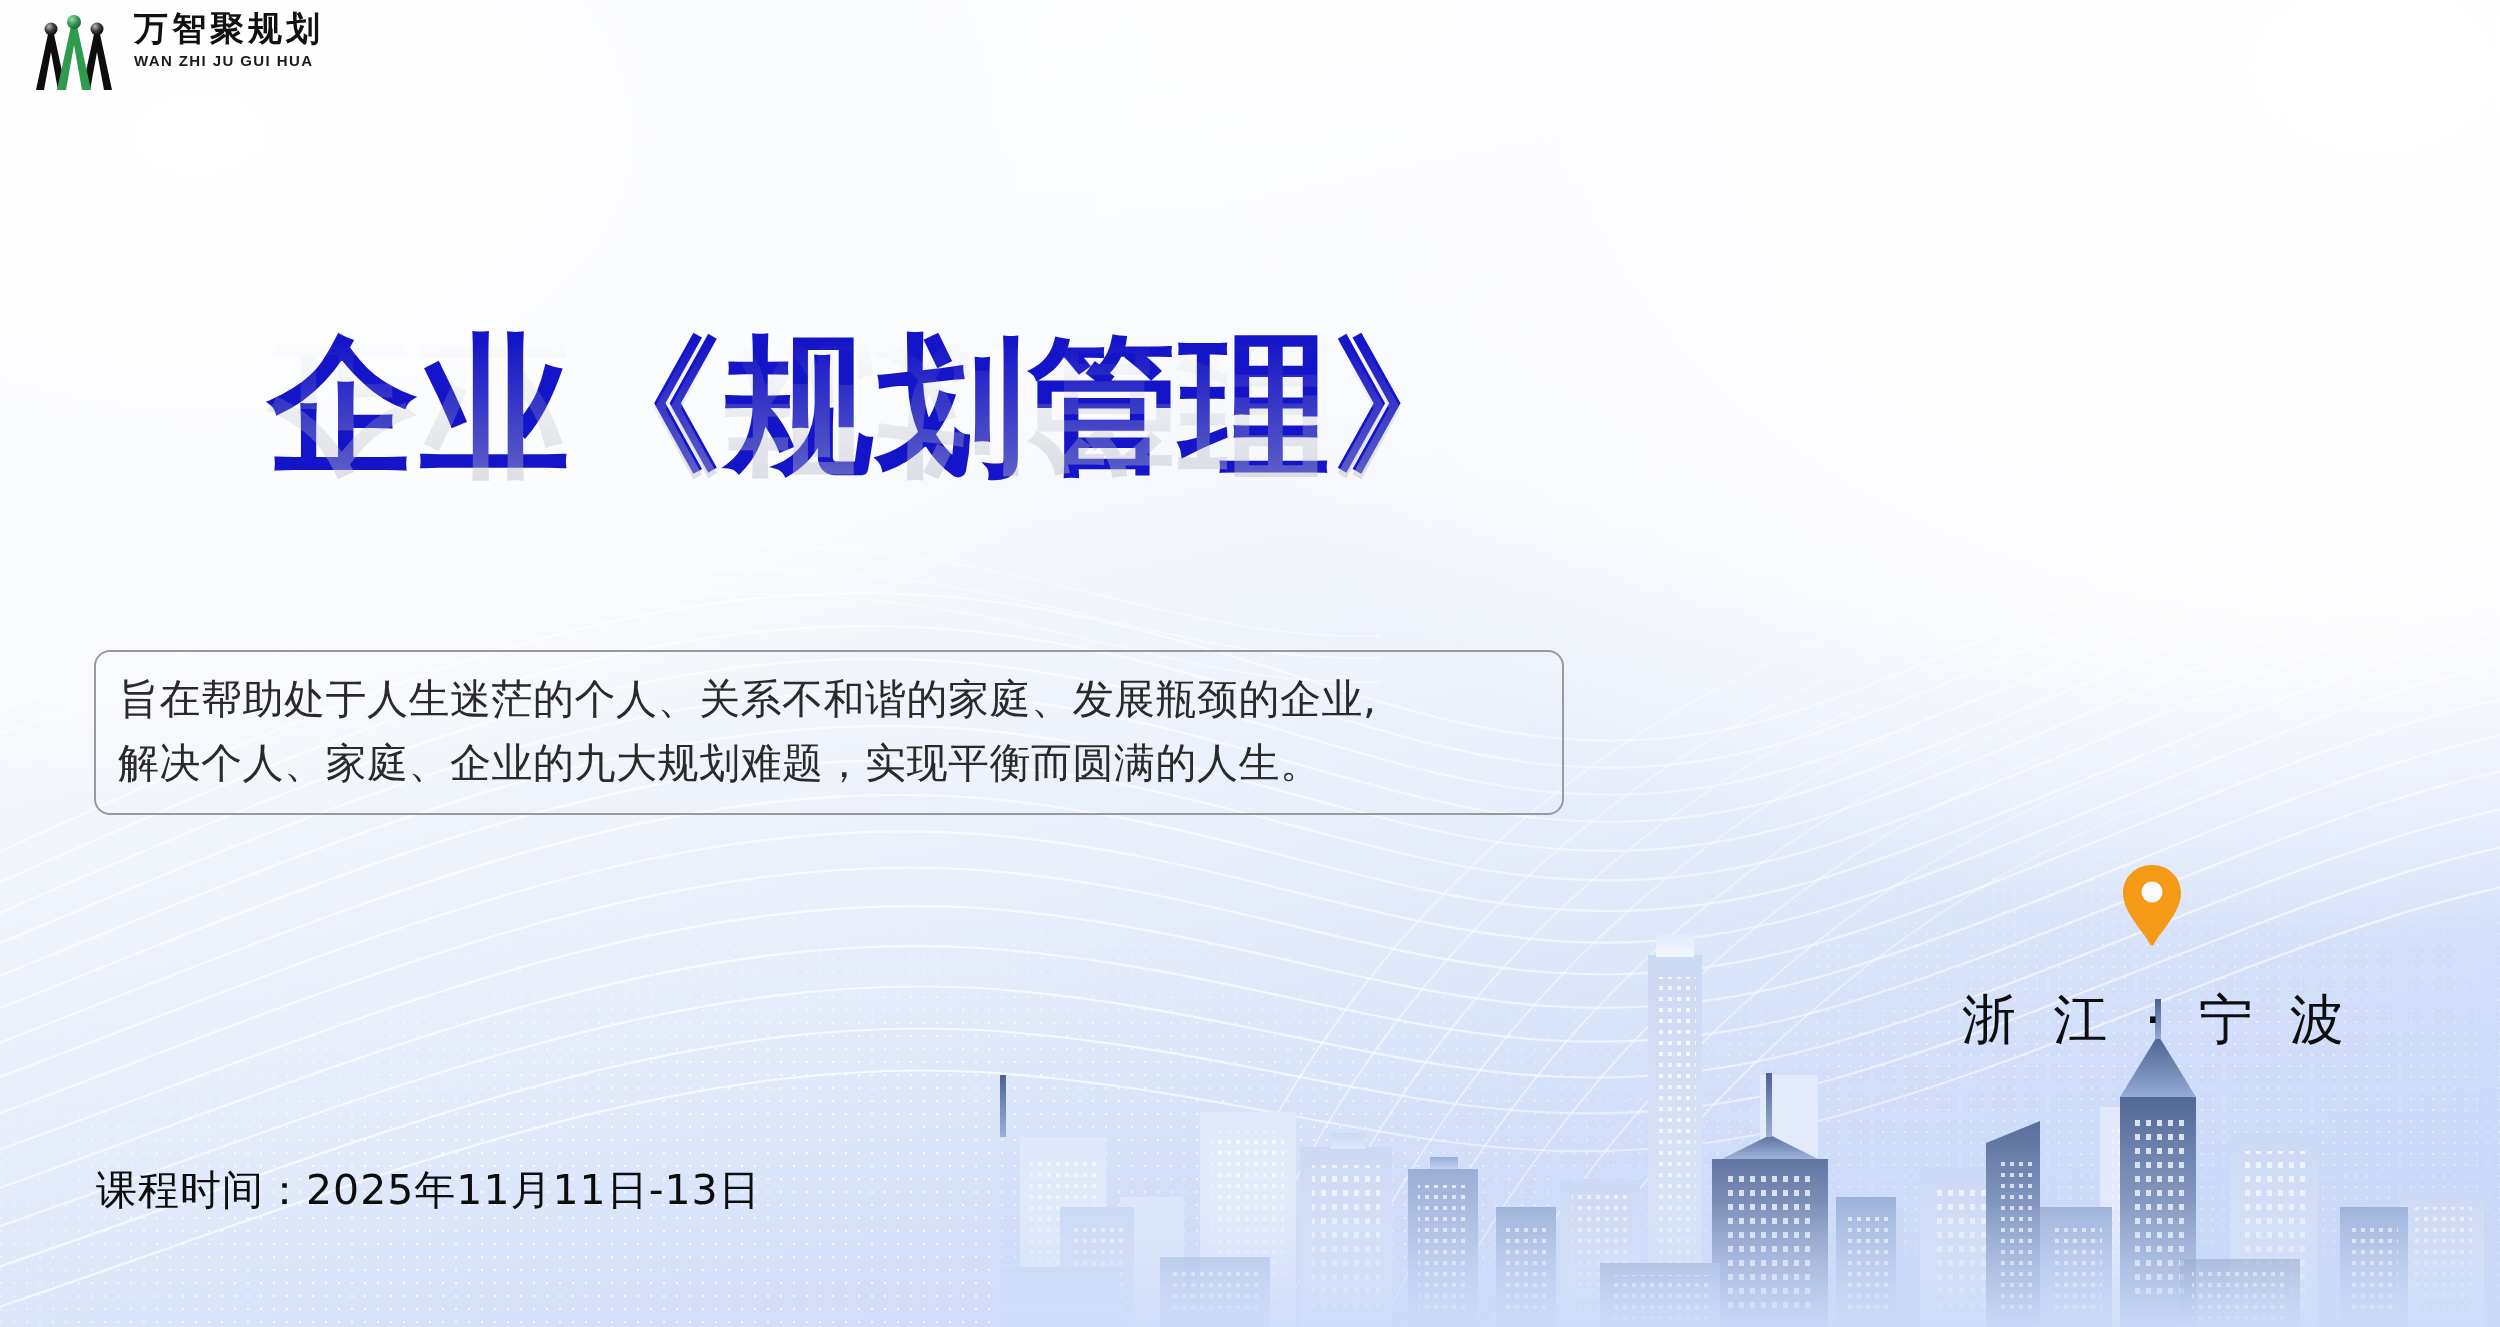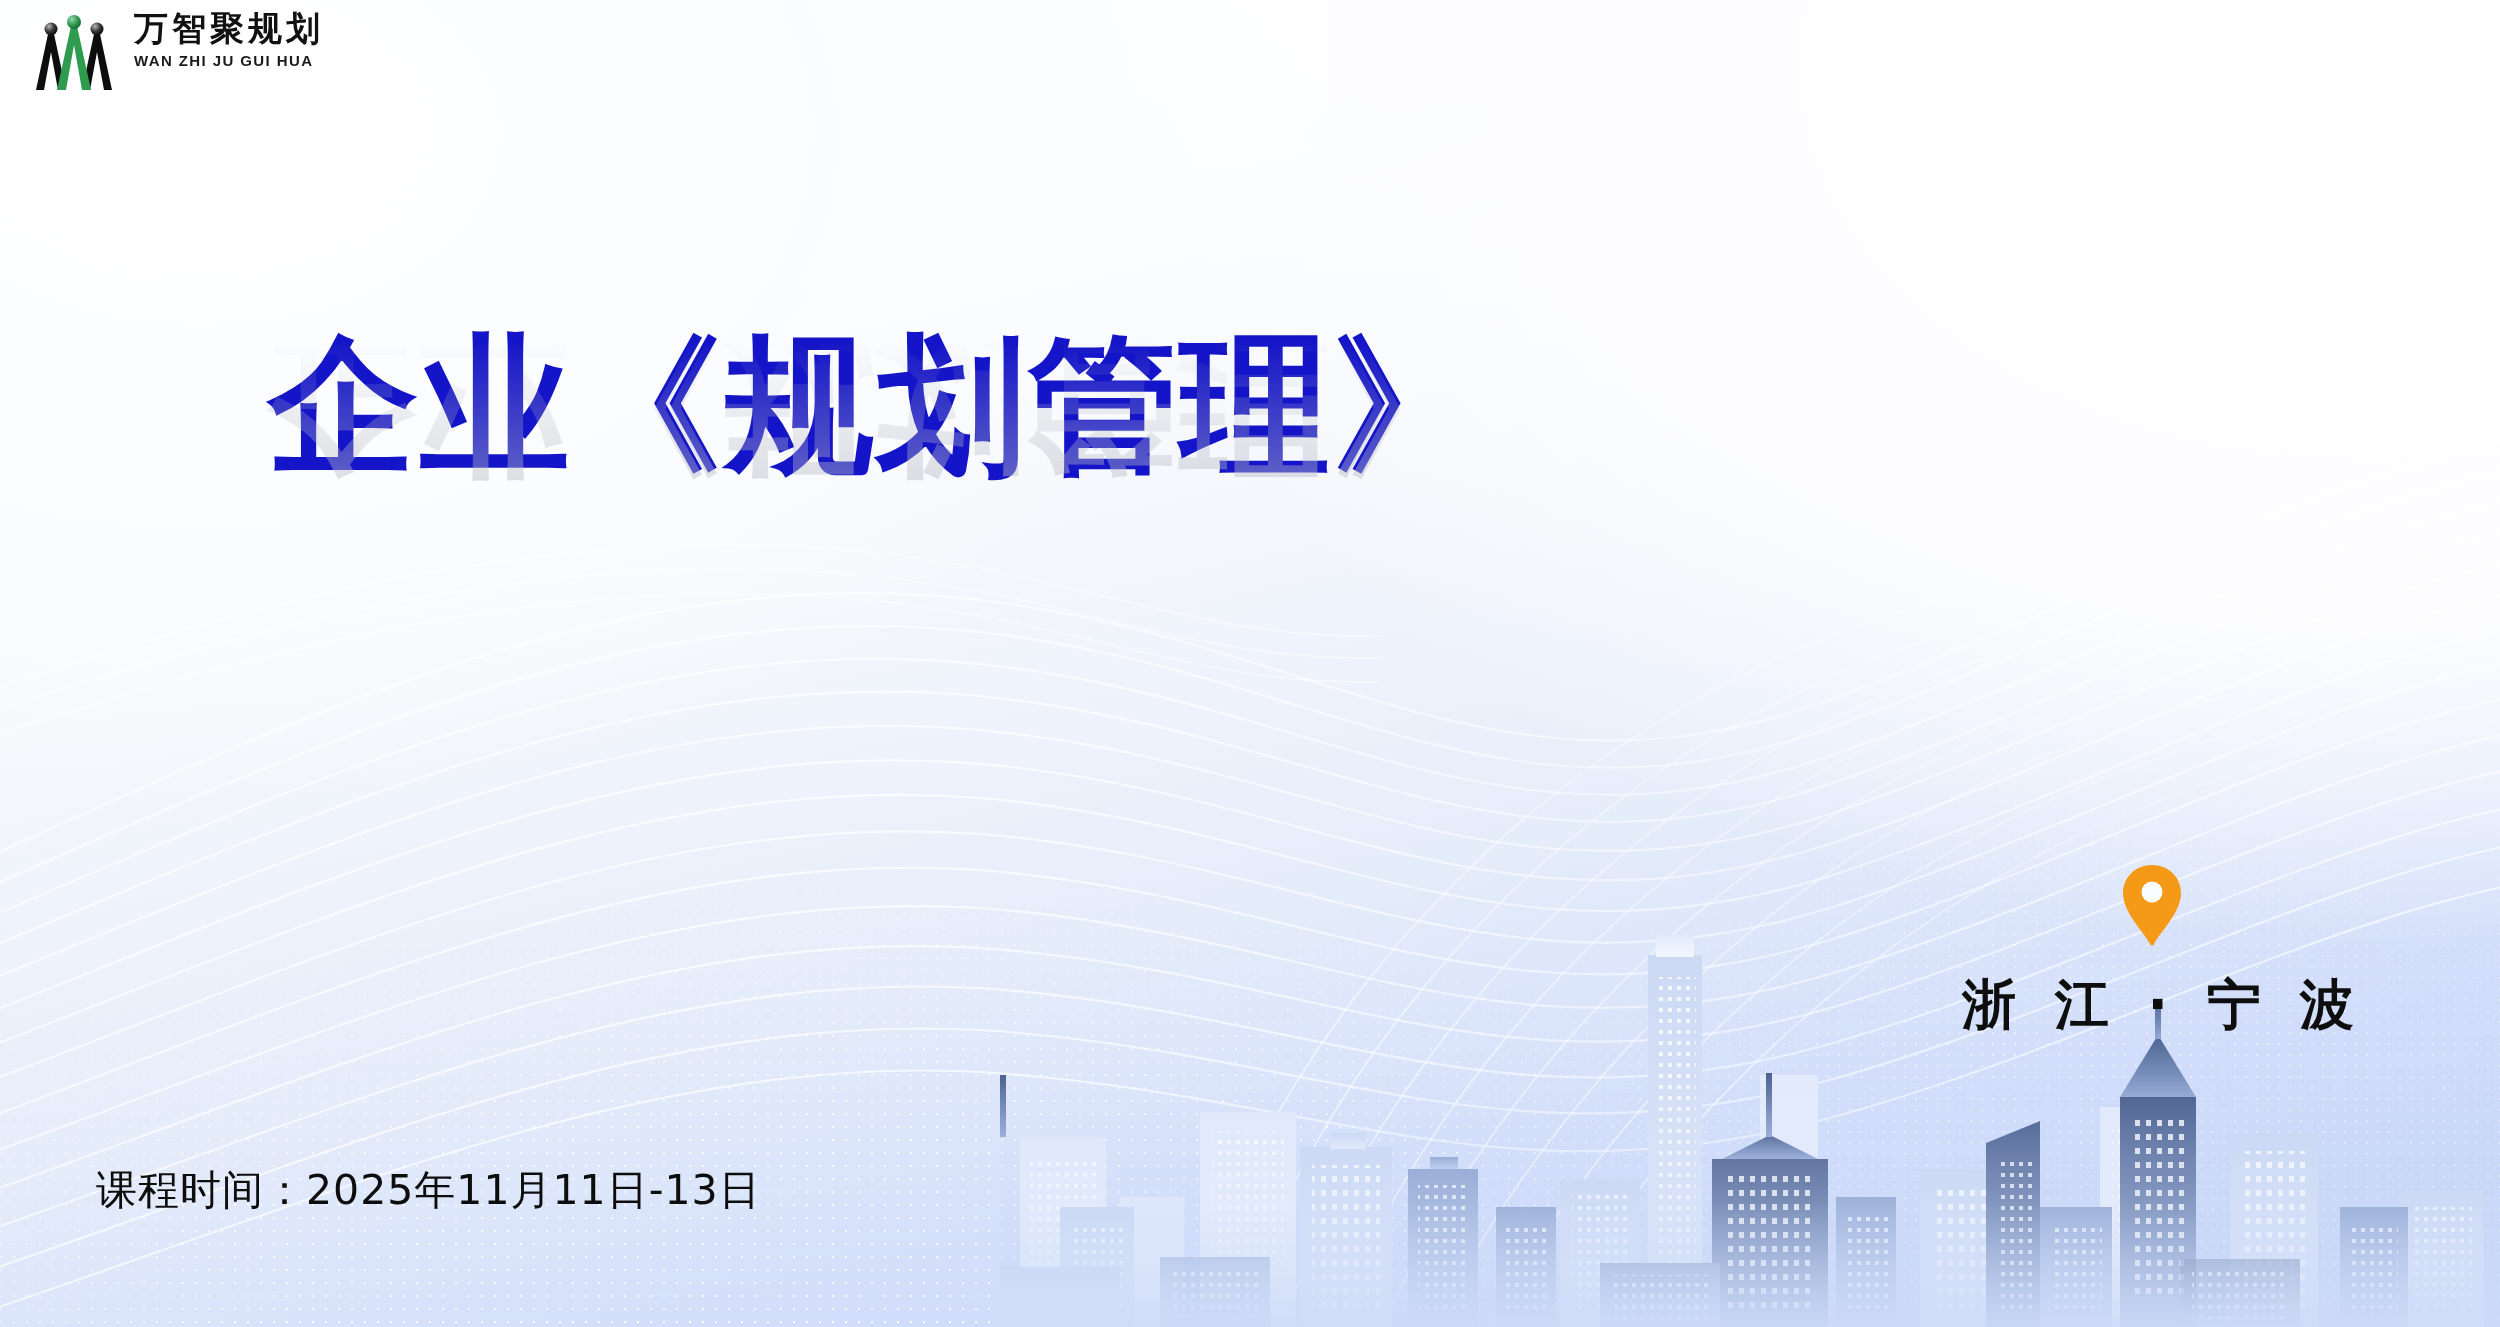--- a/index.html
+++ b/index.html
@@ -94,23 +94,23 @@
   .course-line{
     font-family:"DejaVu Sans","Liberation Sans",sans-serif;
     font-size:41px;font-weight:400;color:#0d0d0d;letter-spacing:1px;white-space:nowrap;margin-top:45px;
   }
   .course-line + .course-line{margin-top:46px;}
 
   
   .loc{position:absolute;left:1962px;top:863px;width:380px;text-align:center;}
   .loc-pin{width:62px;height:84px;display:block;margin:0 auto;}
   .loc-text{
-    margin-top:22px;
-    font-family:"DejaVu Sans","Liberation Sans",sans-serif;
-    font-size:54px;font-weight:700;color:#0e0e0e;letter-spacing:10px;white-space:nowrap;
+    margin-top:37px;
+    font-family:"DejaVu Sans","Liberation Sans",sans-serif;
+    font-size:54px;font-weight:400;color:#0e0e0e;letter-spacing:10px;white-space:nowrap;
   }
 
   
   .skyline{position:absolute;right:0;bottom:0;width:1500px;height:420px;}
   .skyline svg{display:block;width:1500px;height:420px;}
   .skyline-fade{
     position:absolute;left:0;bottom:0;width:1500px;height:420px;
     background:linear-gradient(to top, rgba(205,219,248,.92) 0%, rgba(205,219,248,.25) 30%, rgba(205,219,248,0) 60%);
     pointer-events:none;
   }
@@ -318,20 +318,24 @@
       <span class="brand-cn">万智聚规划</span>
       <span class="brand-en">WAN ZHI JU GUI HUA</span>
     </div>
   </div>
 
   <div class="title-wrap">
     <div class="title">企业《规划管理》</div>
     <div class="title-reflect">企业《规划管理》</div>
   </div>
 
+  <div class="desc-box">
+    <div class="desc-line">旨在帮助处于人生迷茫的个人、关系不和谐的家庭、发展瓶颈的企业,</div>
+    <div class="desc-line">解决个人、家庭、企业的九大规划难题，实现平衡而圆满的人生。</div>
+  </div>
 
 
   <div class="course">
     <div class="course-line">课程时间：2025年11月11日-13日</div>
   </div>
 
   <div class="loc">
     <svg class="loc-pin" viewBox="0 0 62 84" aria-hidden="true">
       <path d="M31 2 C14.5 2 2 14.3 2 30.2 C2 50 24 70 29.1 81.2 a2.1 2.1 0 0 0 3.8 0 C38 70 60 50 60 30.2 C60 14.3 47.5 2 31 2 Z" fill="#F59A16"></path>
       <circle cx="31" cy="29" r="10.5" fill="#fbfcfe"></circle>

